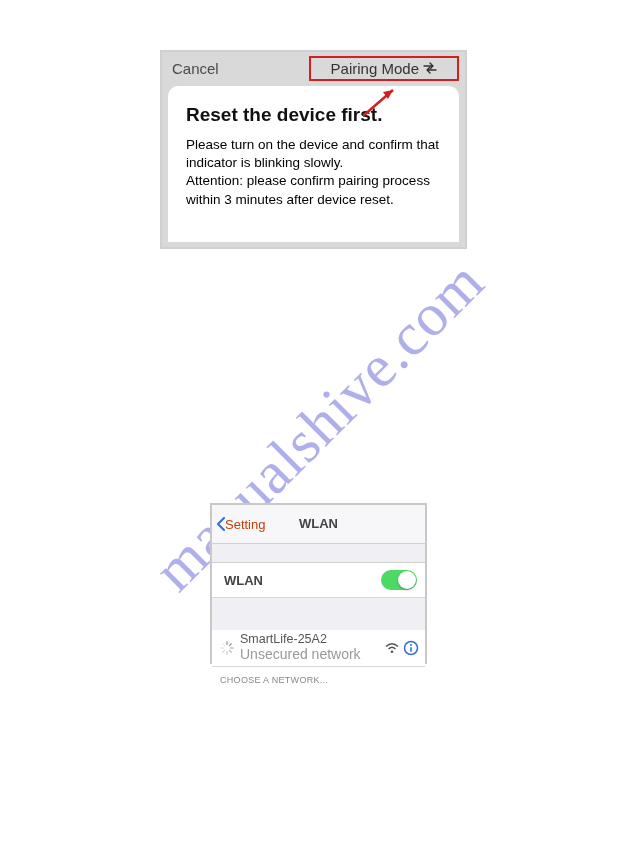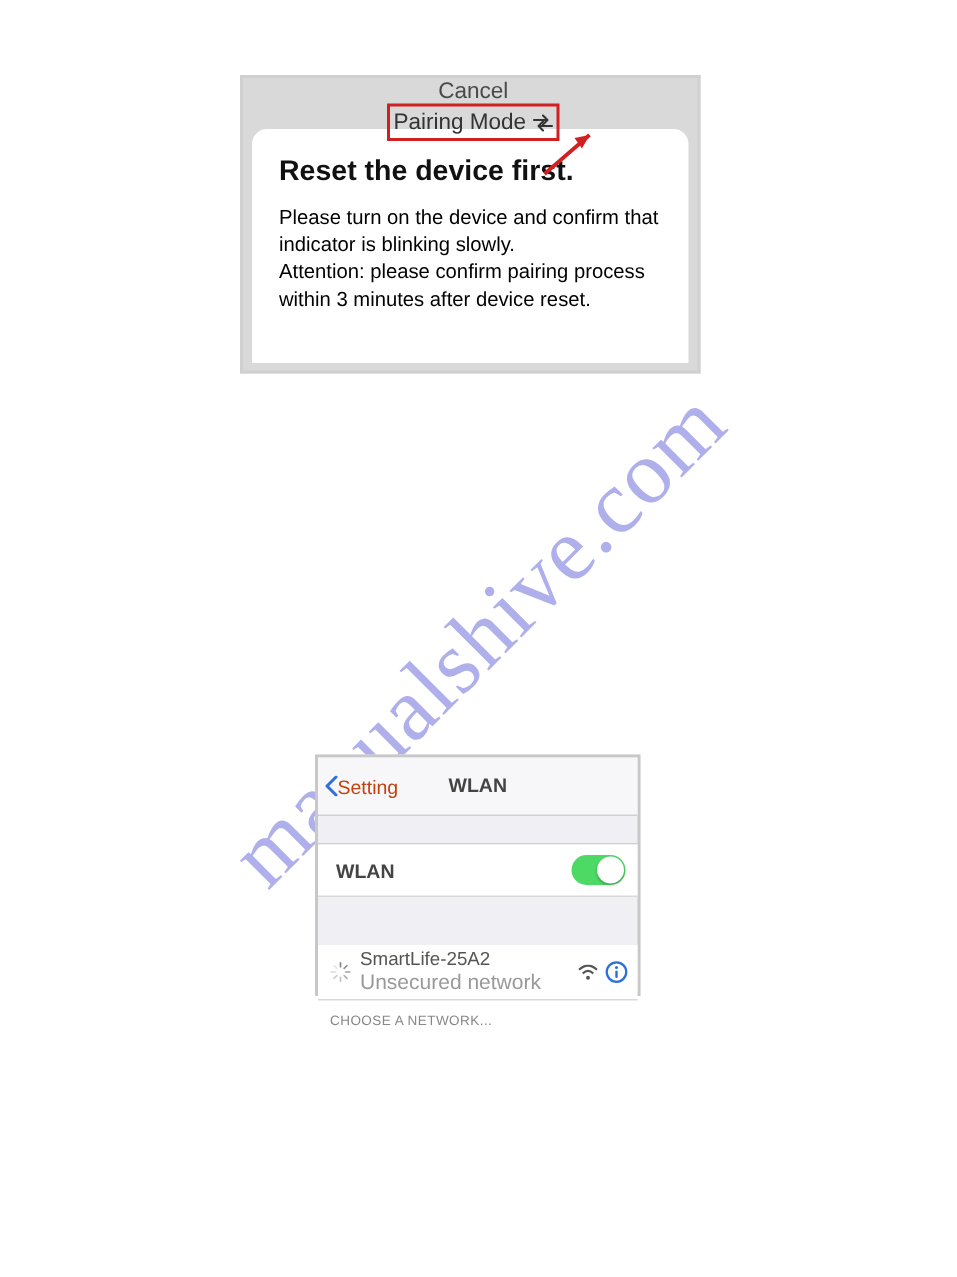--- a/index.html
+++ b/index.html
@@ -35,32 +35,31 @@
     border: 2px solid #d0d0d0;
     background: #d9d9d9;
     box-sizing: border-box;
   }
   .shot1-header {
     height: 32px;
     display: flex;
     align-items: center;
     justify-content: space-between;
     padding: 0 6px 0 10px;
-    flex-direction: column;
   }
   .shot1-cancel {
     font-size: 15px;
     color: #4a4a4a;
   }
   .shot1-pairing {
     display: flex;
     align-items: center;
     gap: 4px;
     border: 2px solid #d02020;
-    padding: 2px 2px;
+    padding: 2px 20px;
     font-size: 15px;
     color: #333;
   }
   .shot1-pairing svg { display:block; }
   .shot1-arrow {
     position: absolute;
     right: 60px;
     top: 30px;
     pointer-events: none;
   }

